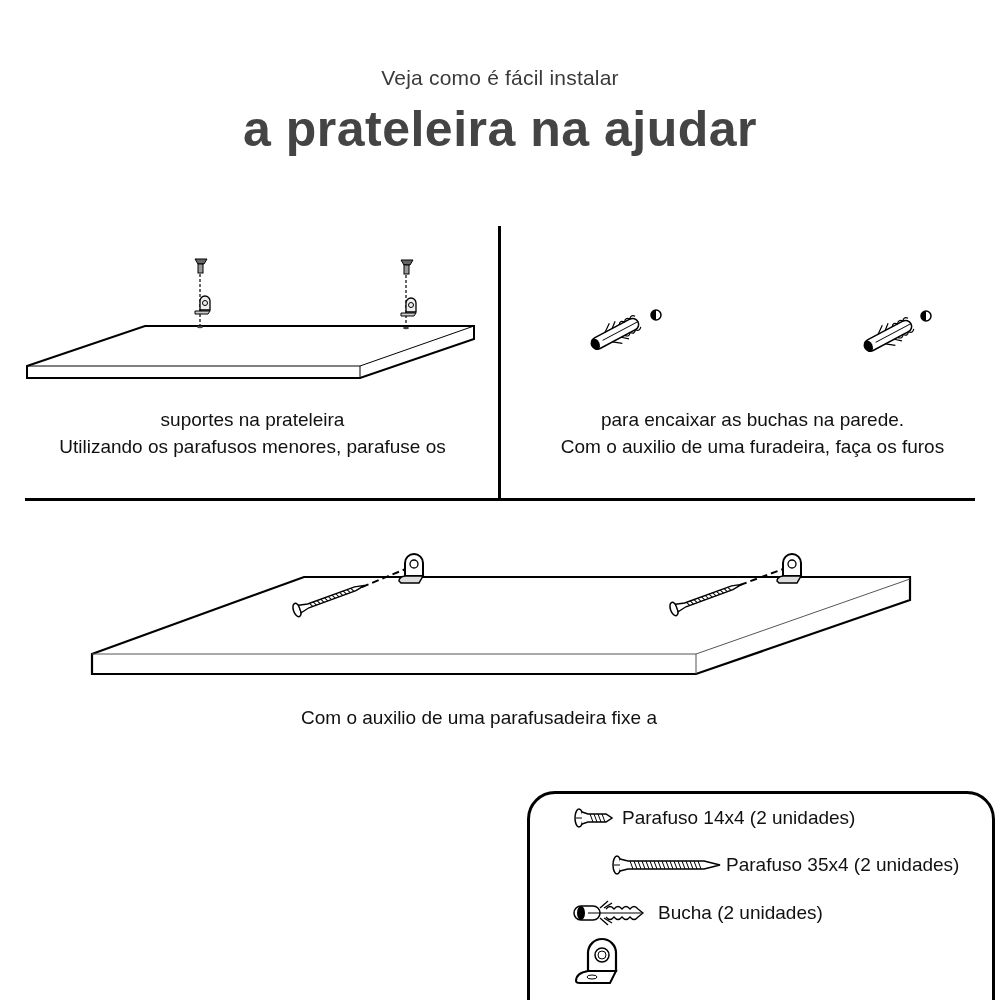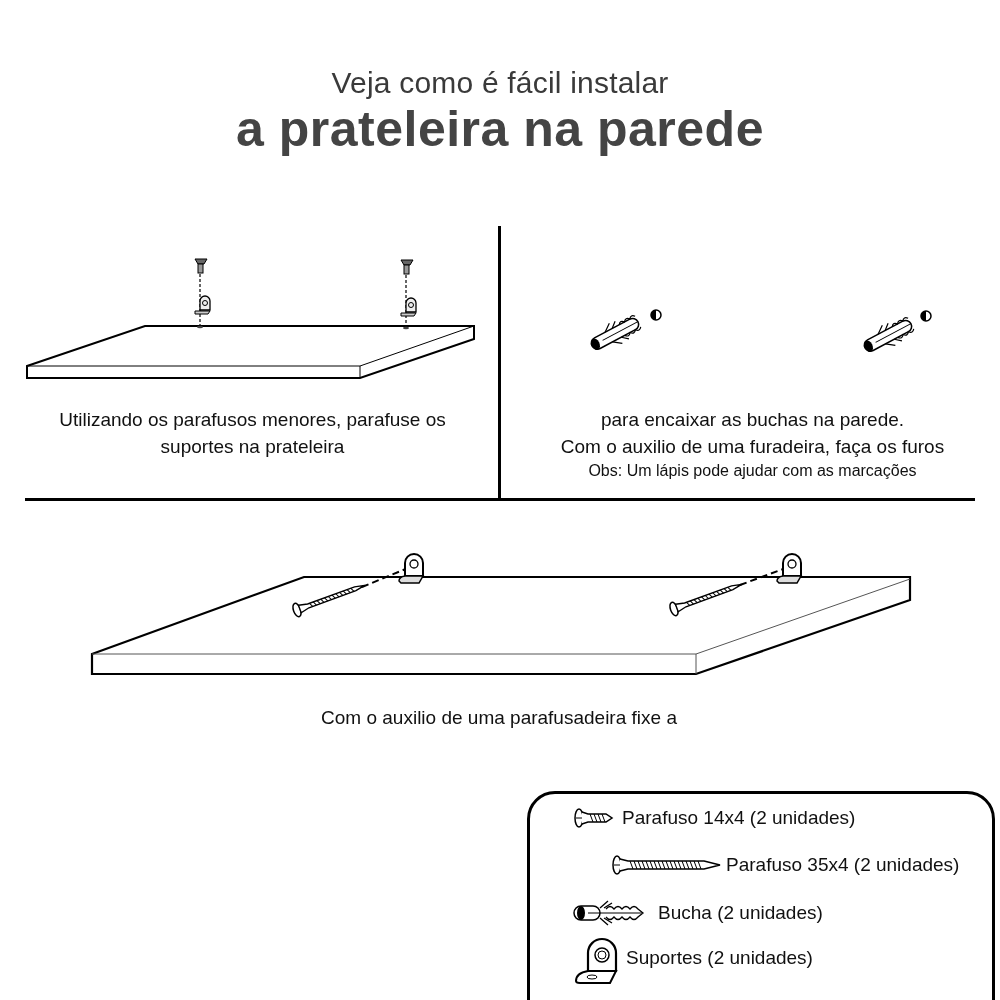--- a/index.html
+++ b/index.html
@@ -1,36 +1,36 @@
 <!DOCTYPE html>
 <html><head>
 <meta charset="utf-8">
 <style>
   html, body { margin:0; padding:0; background:#ffffff; }
   body { width:1000px; height:1000px; position:relative; overflow:hidden;
          font-family:"Liberation Sans", "DejaVu Sans", sans-serif; color:#111; }
   .abs { position:absolute; }
   .subtitle { left:0; width:1000px; top:66px; text-align:center;
-              font-size:30px; color:#3a3a3a; font-weight:400; letter-spacing:0.2px; }
+              font-size:21px; color:#3a3a3a; font-weight:400; letter-spacing:0.2px; }
   .title { left:0; width:1000px; top:100px; text-align:center;
            font-size:50px; font-weight:700; color:#444444; letter-spacing:0.5px; }
   .vdivider { left:498px; top:226px; width:3px; height:272px; background:#000; }
   .hdivider { left:25px; top:498px; width:950px; height:3px; background:#000; }
   .cap { text-align:center; font-size:19px; line-height:27px; color:#111; }
   .cap-small { font-size:16px; line-height:22px; }
   svg { position:absolute; overflow:visible; }
   .legend-box { left:527px; top:791px; width:468px; height:215px;
                 border:3px solid #000; border-radius:28px 28px 0 0; box-sizing:border-box; }
   .legend-item { position:absolute; display:flex; align-items:center; font-size:19px; color:#111; }
 </style>
 </head>
 <body>
 
 <div class="abs subtitle">Veja como é fácil instalar</div>
-<div class="abs title">a prateleira na parede</div>
+<div class="abs title">a prateleira na ajudar</div>
 
 <svg style="left:0;top:0;" width="1000" height="1000">
   <polygon points="27,366 145,326 474,326 474,339 360,378 27,378" fill="#fff" stroke="#000" stroke-width="2"></polygon>
   <line x1="27" y1="366" x2="360" y2="366" stroke="#000" stroke-width="1"></line>
   <line x1="360" y1="366" x2="474" y2="326" stroke="#000" stroke-width="1"></line>
   <line x1="360" y1="366" x2="360" y2="378" stroke="#000" stroke-width="1"></line>
 
   <g>
     <path d="M195,259 h12 l-3,5 h-6 z" fill="#666" stroke="#000" stroke-width="1"></path>
     <rect x="198" y="264" width="5" height="9" fill="#999" stroke="#000" stroke-width="1"></rect>
@@ -50,22 +50,22 @@
   <line x1="406" y1="275" x2="406" y2="326" stroke="#000" stroke-width="1.2" stroke-dasharray="3,2"></line>
   <g>
     <path d="M406,312 v-9 a5,5 0 0 1 10,0 v9 z" fill="#eee" stroke="#000" stroke-width="1.3"></path>
     <circle cx="411" cy="305" r="2.5" fill="none" stroke="#000" stroke-width="1"></circle>
     <path d="M401,313 h15 l-2,3 h-13 z" fill="#ccc" stroke="#000" stroke-width="1"></path>
   </g>
   <ellipse cx="406" cy="328" rx="3" ry="1.2" fill="#444"></ellipse>
 </svg>
 
 <div class="abs cap" style="left:25px;width:455px;top:406px;">
+  <div>suportes na prateleira</div>
   <div>Utilizando os parafusos menores, parafuse os</div>
-  <div>suportes na prateleira</div>
 </div>
 
 <div class="abs vdivider"></div>
 
 <svg style="left:0;top:0;" width="1000" height="1000">
   <g transform="translate(592,346) rotate(-28)">
     <rect x="0" y="-6" width="52" height="12" rx="6" fill="#fff" stroke="#000" stroke-width="1.5"></rect>
     <ellipse cx="4" cy="0" rx="4" ry="6" fill="#000"></ellipse>
     <path d="M18,-6 l8,-6 M26,-6 l6,-5 M20,6 l8,6 M30,6 l6,5" stroke="#000" stroke-width="1.2" fill="none"></path>
     <path d="M34,-6 q3,-4 6,0 q3,-4 6,0 q3,-4 6,0 M34,6 q3,4 6,0 q3,4 6,0 q3,4 6,0" stroke="#000" stroke-width="1.2" fill="none"></path>
@@ -84,21 +84,20 @@
   </g>
   <g>
       <circle cx="926" cy="316" r="5" fill="#fff" stroke="#000" stroke-width="1.5"></circle>
       <path d="M926,311 a5,5 0 0 0 0,10 z" fill="#000"></path>
     </g>
 </svg>
 
 <div class="abs cap" style="left:515px;width:475px;top:406px;">
   <div>para encaixar as buchas na parede.</div>
   <div>Com o auxilio de uma furadeira, faça os furos</div>
-  <div class="cap-small">Obs: Um lápis pode ajudar com as marcações</div>
 </div>
 
 <div class="abs hdivider"></div>
 
 <svg style="left:0;top:0;" width="1000" height="1000">
   <polygon points="92,654 304,577 910,577 910,600 696,674 92,674" fill="#fff" stroke="#000" stroke-width="2.2"></polygon>
   <line x1="92" y1="654" x2="696" y2="654" stroke="#555" stroke-width="1"></line>
   <line x1="696" y1="654" x2="910" y2="579" stroke="#555" stroke-width="1"></line>
   <line x1="696" y1="654" x2="696" y2="674" stroke="#555" stroke-width="1"></line>
 
@@ -120,21 +119,21 @@
     <path d="M14,-2 l2,4 M18,-2 l2,4 M22,-2 l2,4 M26,-2 l2,4 M30,-2 l2,4 M34,-2 l2,4 M38,-2 l2,4 M42,-2 l2,4 M46,-2 l2,4 M50,-2 l2,4 M54,-2 l2,4 M58,-2 l2,4" stroke="#000" stroke-width="1"></path>
   </g>
   <line x1="740" y1="585" x2="786" y2="568" stroke="#000" stroke-width="2" stroke-dasharray="7,4"></line>
   <g>
     <path d="M783,576 v-13 a9,9 0 0 1 18,0 v13 z" fill="#fff" stroke="#000" stroke-width="2"></path>
     <circle cx="792" cy="564" r="4" fill="none" stroke="#000" stroke-width="1.3"></circle>
     <path d="M777,581 q0,-4 6,-5 h18 l-4,7 h-18 z" fill="#ddd" stroke="#000" stroke-width="1.5"></path>
   </g>
 </svg>
 
-<div class="abs cap" style="left:254px;width:490px;top:704px;">
+<div class="abs cap" style="left:234px;width:490px;top:704px;">
   <div>Com o auxilio de uma parafusadeira fixe a</div>
 </div>
 
 <div class="abs legend-box"></div>
 
 <div class="legend-item" style="left:574px;top:806px;text-align:right;">
   <svg width="42" height="24" style="position:relative;">
     <ellipse cx="5" cy="12" rx="4" ry="9" fill="#fff" stroke="#000" stroke-width="1.5"></ellipse>
     <line x1="2" y1="12" x2="8" y2="12" stroke="#000" stroke-width="1"></line>
     <path d="M8,6 L14,8 H32 L38,12 L32,16 H14 L8,18" fill="#fff" stroke="#000" stroke-width="1.5"></path>
@@ -165,14 +164,13 @@
 </div>
 
 <div class="legend-item" style="left:574px;top:937px;">
   <svg width="44" height="50" style="position:relative;">
     <path d="M14,34 V16 a14,14 0 0 1 28,0 V34 z" fill="#fff" stroke="#000" stroke-width="2.2"></path>
     <circle cx="28" cy="18" r="7" fill="none" stroke="#000" stroke-width="1.5"></circle>
     <circle cx="28" cy="18" r="4" fill="none" stroke="#000" stroke-width="1"></circle>
     <path d="M2,44 q0,-8 12,-10 h28 l-6,12 h-30 q-4,0 -4,-2 z" fill="#fff" stroke="#000" stroke-width="2"></path>
     <ellipse cx="18" cy="40" rx="5" ry="2" fill="none" stroke="#000" stroke-width="1"></ellipse>
   </svg>
-  <span style="margin-left:8px;margin-top:-8px;">Suportes (2 unidades)</span>
 </div>
 
 </body></html>

